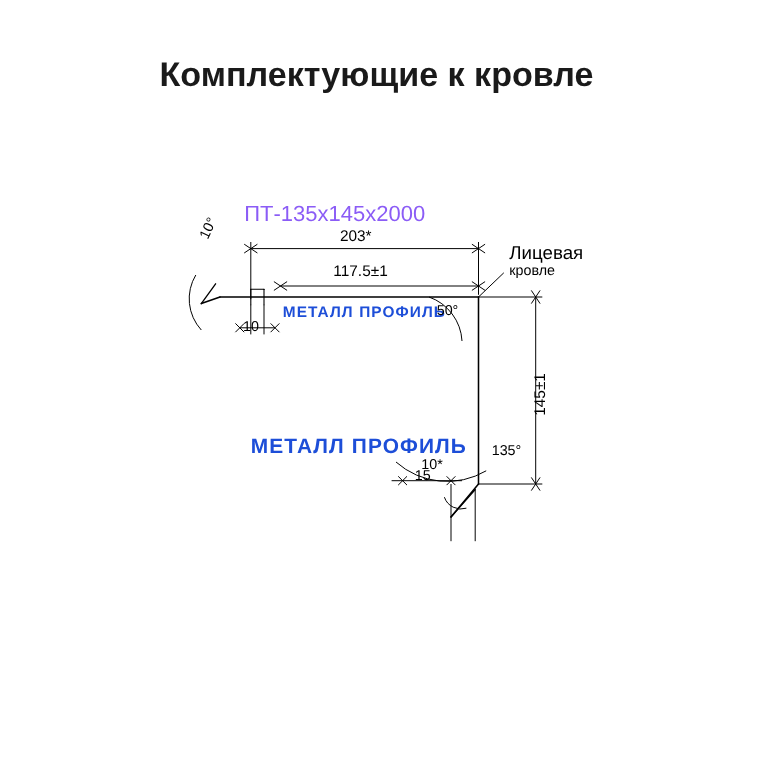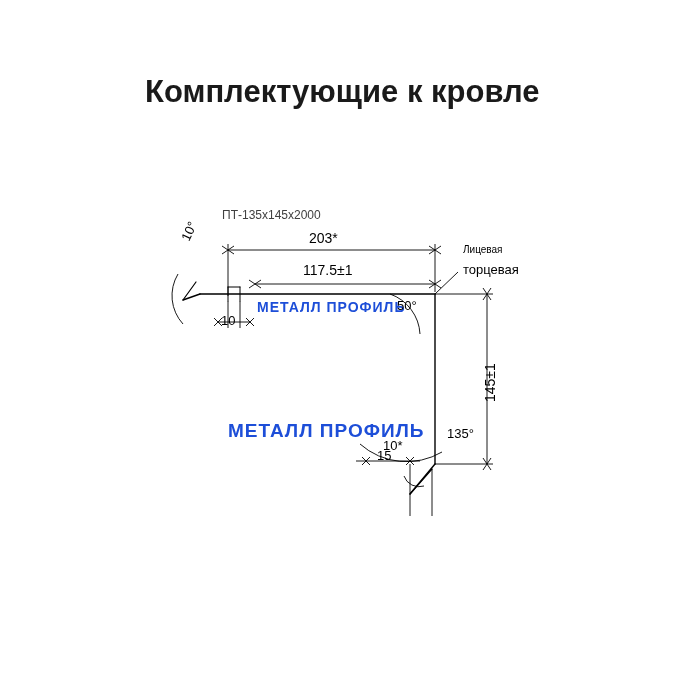--- a/index.html
+++ b/index.html
@@ -12,21 +12,20 @@
     height: 700px;
     font-family: "Liberation Sans", sans-serif;
     color: #000000;
     position: relative;
     overflow: hidden;
   }
   #page {
     position: relative;
     width: 700px;
     height: 635px;
-    margin-top: 24px;
   }
   .title {
     position: absolute;
     left: 145px;
     top: 50px;
     font-size: 31px;
     font-weight: bold;
     letter-spacing: 0px;
     white-space: nowrap;
     color: #1a1a1a;
@@ -36,23 +35,23 @@
     left: 222px;
     top: 152px;
     font-size: 15.5px;
     white-space: nowrap;
     color: #111;
   }
   .subtitle2 {
     position: absolute;
     left: 222px;
     top: 184px;
-    font-size: 12px;
+    font-size: 20px;
     white-space: nowrap;
-    color: #404040;
+    color: #8b5cf6;
   }
   svg.drawing {
     position: absolute;
     left: 0;
     top: 0;
     width: 700px;
     height: 700px;
   }
   .lbl {
     position: absolute;
@@ -149,22 +148,22 @@
       <path d="M 435 270 L 458 248"></path>
     </g>
   </svg>
 
   <div class="lbl" style="left:178px; top:213px; transform:rotate(-65deg); transform-origin:left top;">10°</div>
 
   <div class="lbl" style="left:309px; top:206px; font-size:14px;">203*</div>
 
   <div class="lbl" style="left:303px; top:238px; font-size:14px;">117.5±1</div>
 
-  <div class="lbl" style="left:463px; top:220px; font-size:10px;">Лицевая</div>
-  <div class="lbl" style="left:463px; top:238px; font-size:13px;">торцевая</div>
+  <div class="lbl" style="left:463px; top:220px; font-size:17px;">Лицевая</div>
+  <div class="lbl" style="left:463px; top:238px; font-size:13px;">кровле</div>
 
   <div class="lbl" style="left:397px; top:274px; font-size:13px;">50°</div>
 
   <div class="lbl" style="left:482px; top:378px; transform:rotate(-90deg); transform-origin:left top; font-size:14px;">145±1</div>
 
   <div class="lbl" style="left:221px; top:289px; font-size:13px;">10</div>
 
   <div class="lbl" style="left:447px; top:402px; font-size:13px;">135°</div>
 
   <div class="lbl" style="left:383px; top:414px; font-size:13px;text-align:right;">10*</div>

